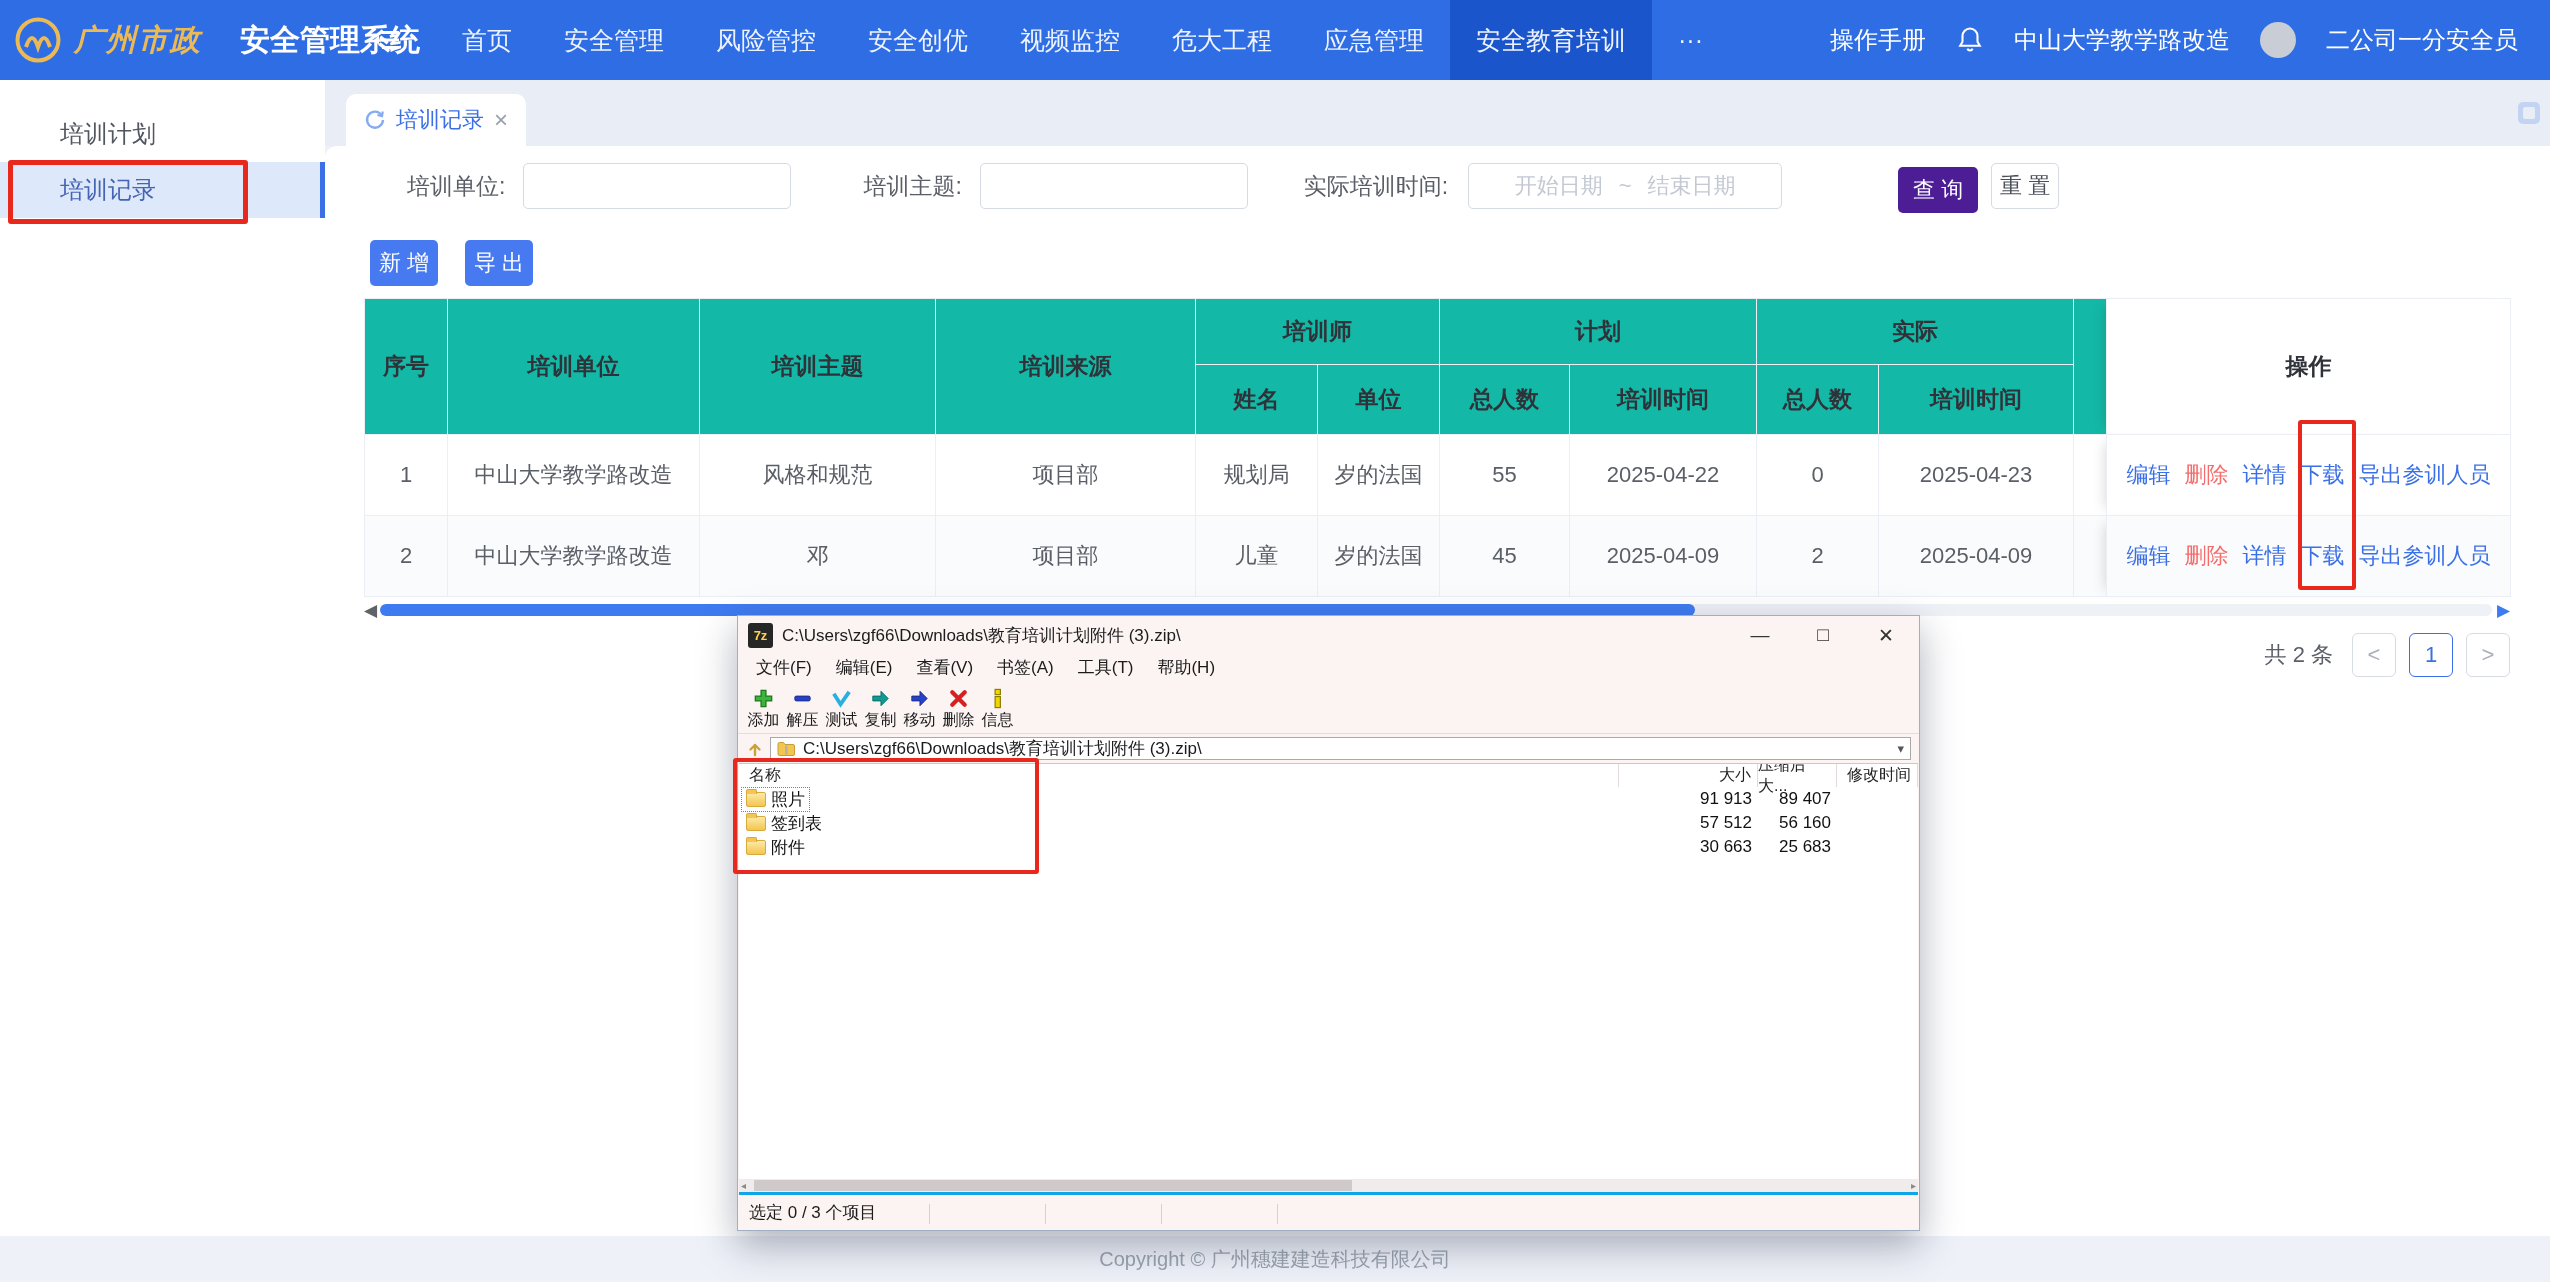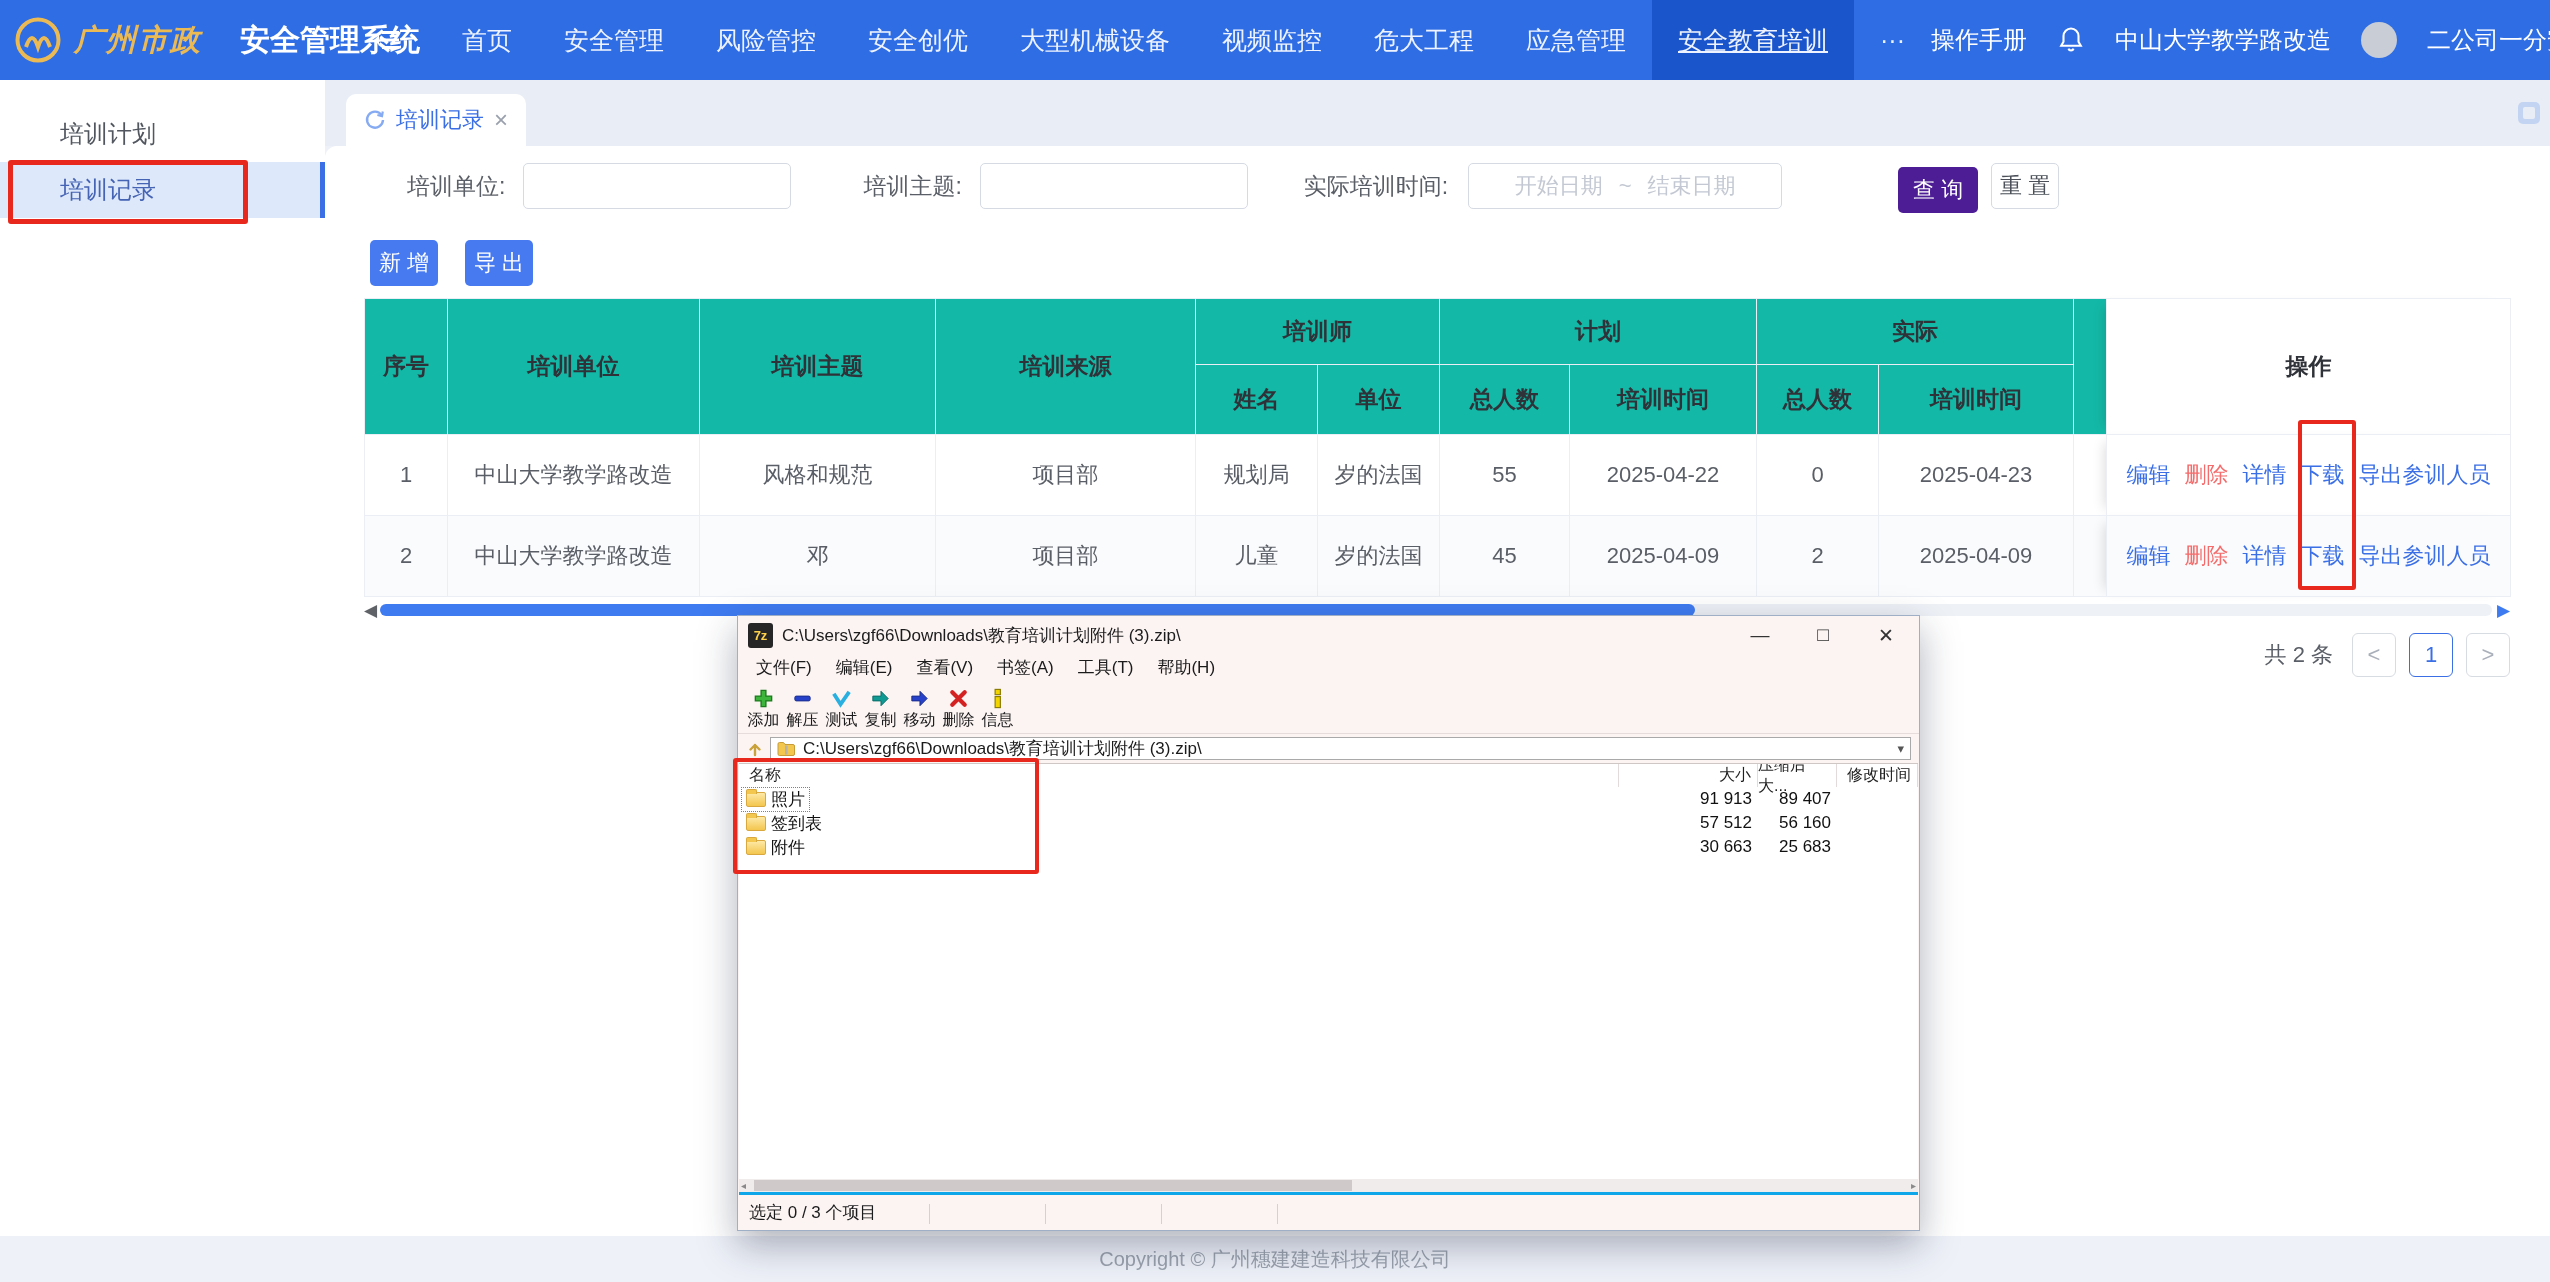--- a/index.html
+++ b/index.html
@@ -10,21 +10,21 @@
   
   .navbar { position:absolute; left:0; top:0; right:0; height:80px; background:#2e6de4; display:flex; align-items:center; color:#fff; z-index:10; }
   .nav-logo { display:flex; align-items:center; gap:12px; padding-left:14px; width:350px; flex:0 0 auto; }
   .brand-emblem { width:48px; height:48px; flex:0 0 auto; }
   .brand-cn { font-size:30px; font-weight:bold; font-style:italic; color:#ecba55; letter-spacing:2px; white-space:nowrap; }
   .brand-sep { width:3px; height:30px; background:#fff; margin:0 10px 0 4px; }
   .brand-prod { font-size:30px; font-weight:bold; color:#fff; white-space:nowrap; }
   .nav-collapse { width:30px; height:22px; margin-left:22px; flex:0 0 auto; cursor:pointer; }
   .nav-menu { display:flex; height:100%; margin-left:34px; }
   .nav-item { display:flex; align-items:center; padding:0 26px; font-size:25px; color:#eef3ff; cursor:pointer; white-space:nowrap; }
-  .nav-item.active { background:#1b55cc;text-decoration:underline; }
+  .nav-item.active { background:#1b55cc; }
   .nav-right { margin-left:auto; display:flex; align-items:center; gap:30px; padding-right:32px; font-size:24px; white-space:nowrap; }
   .bell { width:28px; height:30px; }
   .avatar { width:36px; height:36px; border-radius:50%; background:#c9cdd6; flex:0 0 auto; }
 
   
   .sidebar { position:absolute; left:0; top:80px; width:325px; bottom:46px; background:#fff; z-index:5; }
   .side-item { height:56px; display:flex; align-items:center; padding-left:60px; font-size:24px; color:#51565f; cursor:pointer; }
   .side-item:first-child { margin-top:26px; }
   .side-item.active { background:#dde8fb; color:#4664b4; border-right:5px solid #3b6fe6; }
 
@@ -148,21 +148,20 @@
       <rect x="9" y="2" width="17" height="3" fill="#fff"></rect>
       <rect x="9" y="9.5" width="17" height="3" fill="#fff"></rect>
       <rect x="9" y="17" width="17" height="3" fill="#fff"></rect>
       <path d="M6 6 L1 11 L6 16 Z" fill="#fff"></path>
     </svg>
     <nav class="nav-menu">
       <div class="nav-item">首页</div>
       <div class="nav-item">安全管理</div>
       <div class="nav-item">风险管控</div>
       <div class="nav-item">安全创优</div>
-      <div class="nav-item">大型机械设备</div>
       <div class="nav-item">视频监控</div>
       <div class="nav-item">危大工程</div>
       <div class="nav-item">应急管理</div>
       <div class="nav-item active">安全教育培训</div>
       <div class="nav-item">···</div>
     </nav>
     <div class="nav-right">
       <span>操作手册</span>
       <svg class="bell" viewBox="0 0 24 26">
         <path d="M12 3a6.5 6.5 0 0 0-6.5 6.5v5L3.5 18h17l-2-3.5v-5A6.5 6.5 0 0 0 12 3z" fill="none" stroke="#fff" stroke-width="1.8"></path>

